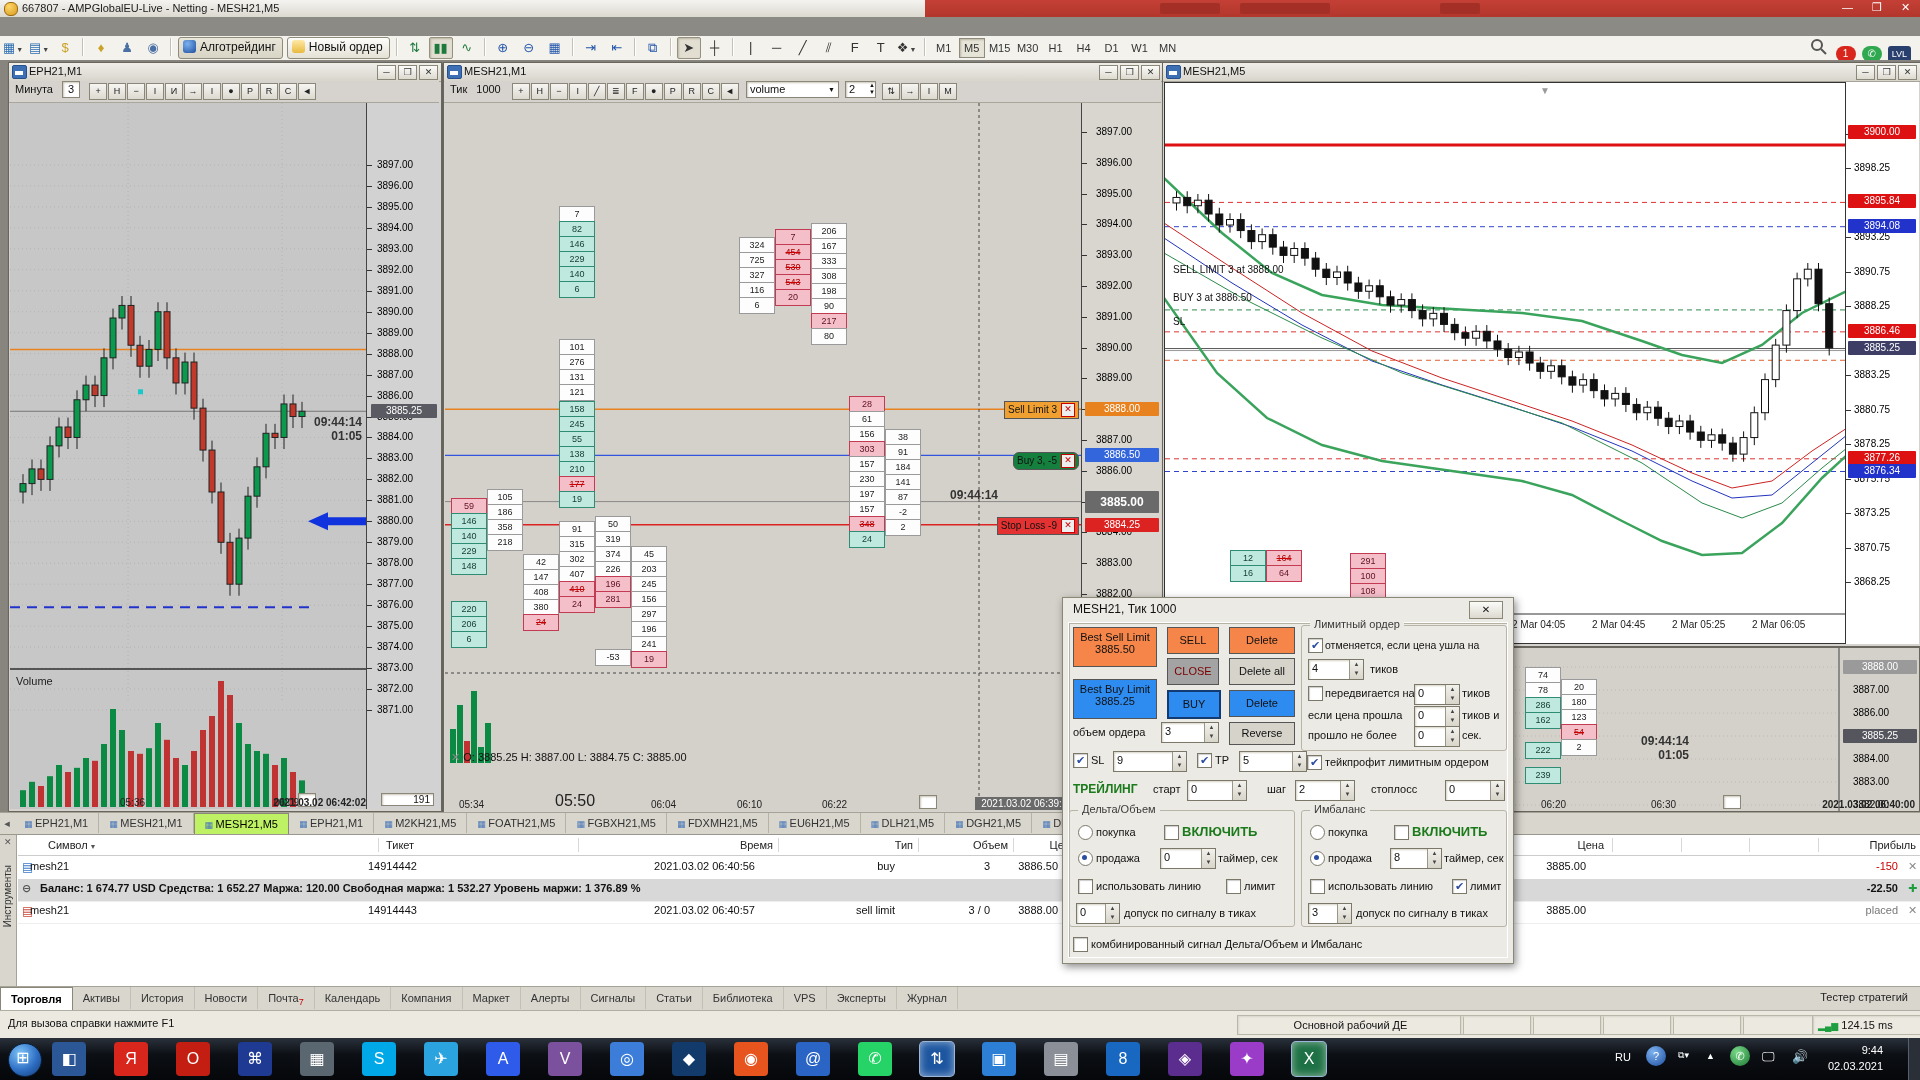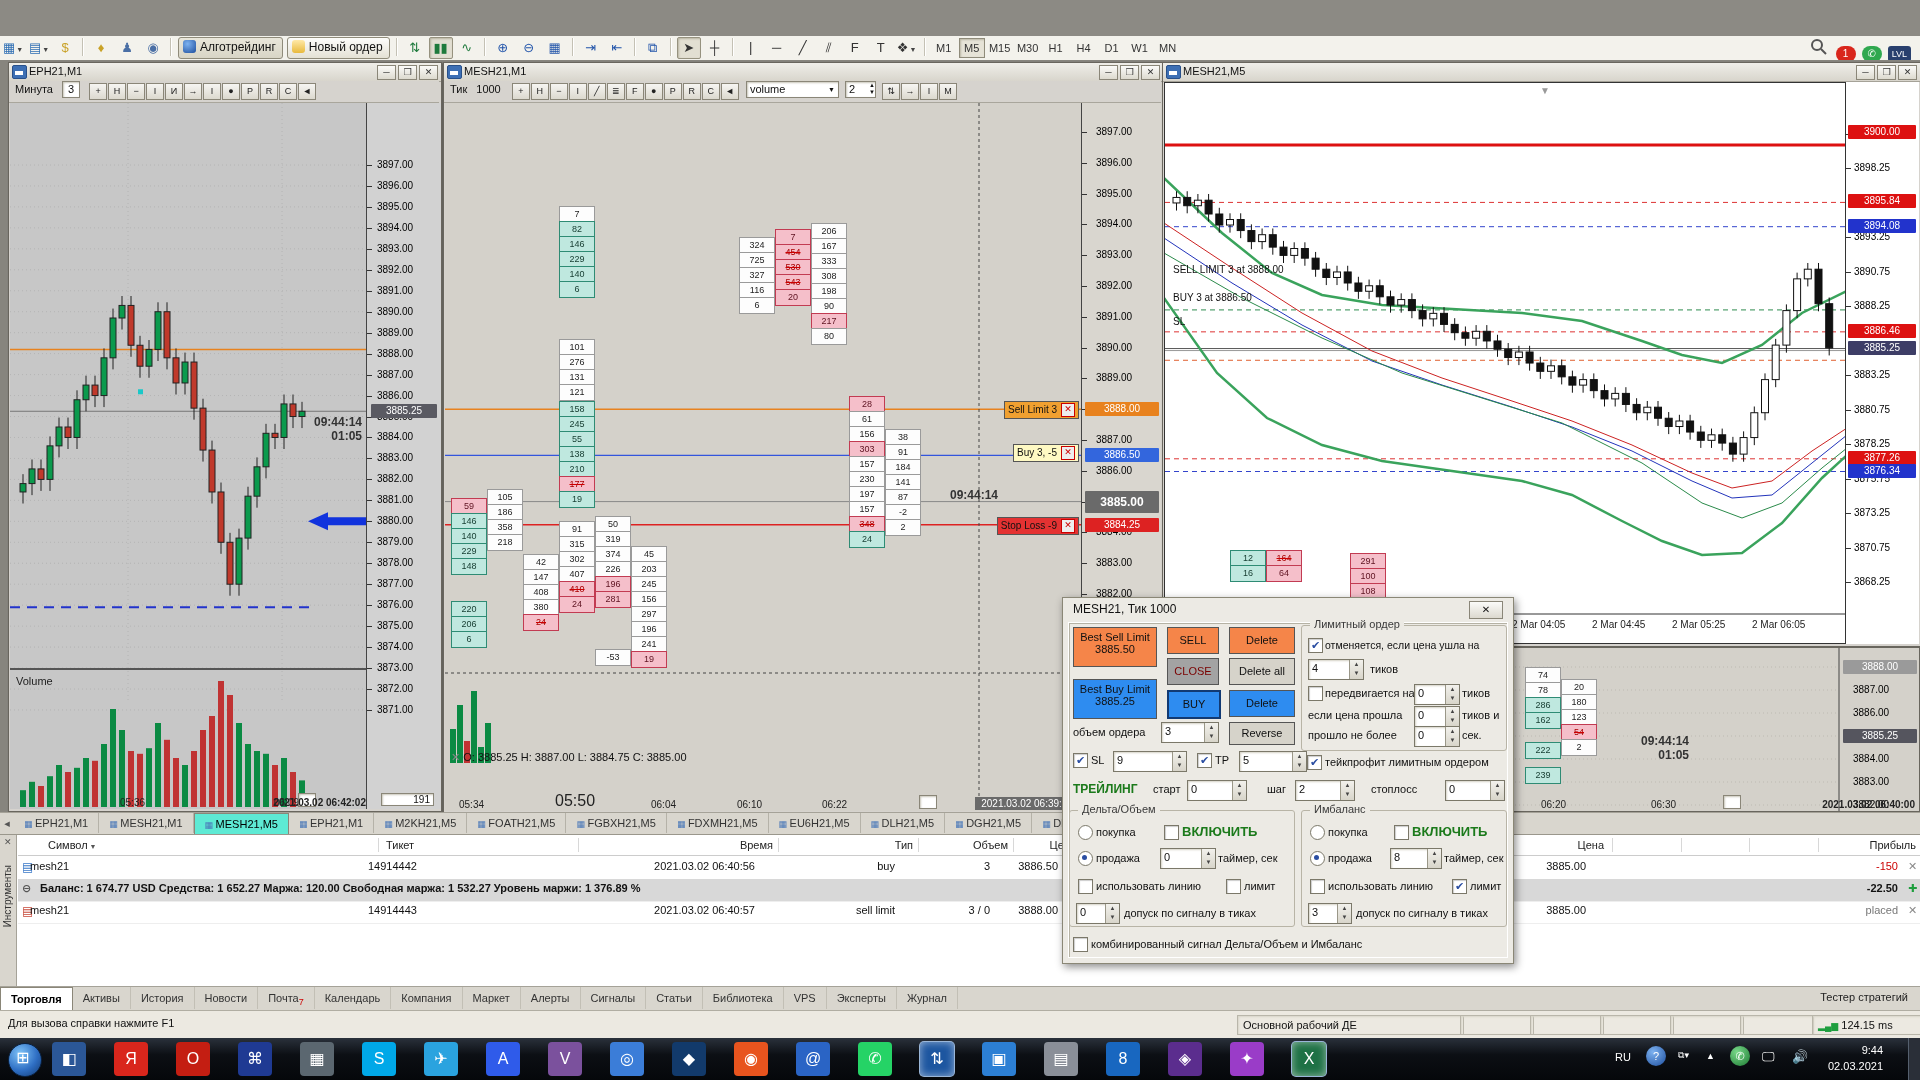--- a/index.html
+++ b/index.html
@@ -52,21 +52,21 @@
   .rad{position:absolute;width:13px;height:13px;background:#fff;border:1px solid #7b7869;border-radius:50%;}
   .rad.sel:after{content:"";position:absolute;left:3px;top:3px;width:5px;height:5px;border-radius:50%;background:#2b4ea2;}
   .dlab{position:absolute;font-size:11px;color:#111;white-space:nowrap;}
   .spin{position:absolute;background:#fff;border:1px solid #7b7869;box-shadow:inset 1px 1px 2px #d5d2c6;font-size:11px;}
   .spin .v{position:absolute;left:3px;top:2px;}
   .spin .ar{position:absolute;right:0;top:0;bottom:0;width:13px;background:linear-gradient(#f2f1ec,#d8d5ca);border-left:1px solid #9a9788;font-size:6px;color:#444;text-align:center;line-height:9px;}
   .green{color:#1b7a1b;font-weight:bold;}
   
   #charttabs{left:0;top:812px;width:1920px;height:22px;background:#d9d6ce;border-top:1px solid #a5a298;}
   .ctab{float:left;height:20px;line-height:20px;padding:0 10px;font-size:11px;color:#333;border-right:1px solid #b5b2a8;}
-  .ctab.active{background:#5eead4;border:1px solid #8a8678;border-bottom:none;color:#000;}
+  .ctab.active{background:#bef264;border:1px solid #8a8678;border-bottom:none;color:#000;}
   #toolbox{left:0;top:834px;width:1920px;height:152px;background:#fff;border-top:1px solid #9a978c;}
   .th{position:absolute;top:0;height:20px;line-height:20px;font-size:11px;color:#222;}
   .tsepv{position:absolute;top:3px;height:14px;width:1px;background:#d8d8d8;}
   .trow{position:absolute;left:18px;right:0;height:22px;border-bottom:1px solid #eee;font-size:11px;}
   .tcell{position:absolute;top:3px;white-space:nowrap;}
   #bottomtabs{left:0;top:986px;width:1920px;height:24px;background:#d9d6ce;border-top:1px solid #a5a298;}
   .btab{float:left;height:22px;line-height:22px;padding:0 10px;font-size:11px;color:#333;border-right:1px solid #c2bfb5;}
   .btab.active{background:#fff;border:1px solid #8a8678;border-bottom:none;font-weight:bold;color:#000;}
   #statusbar{left:0;top:1010px;width:1920px;height:28px;background:#ece9e1;border-top:1px solid #b0ada2;font-size:11px;}
   .scell{position:absolute;top:4px;height:18px;border:1px solid #b9b6aa;box-shadow:inset 1px 1px 2px #d8d5c9;line-height:18px;padding:0 5px;}
@@ -78,20 +78,29 @@
   .tico{position:absolute;top:4px;width:34px;height:34px;border-radius:4px;color:#fff;text-align:center;line-height:34px;font-size:16px;}
   .tico.active{box-shadow:0 0 0 1px #9ab6d8,inset 0 0 8px rgba(255,255,255,.55);background-image:linear-gradient(rgba(255,255,255,.25),rgba(255,255,255,0));}
   .tray{position:absolute;top:0;height:42px;color:#fff;font-size:11px;}
   svg{position:absolute;left:0;top:0;}
 </style>
 </head>
 <body>
 
 <div id="stage">
 
+  <div class="abs" id="titlebar">
+    <span class="abs" style="left:4px;top:2px;width:12px;height:12px;border-radius:6px;background:radial-gradient(circle at 35% 30%,#ffd76a,#d79a1e);border:1px solid #9a6a10;"></span>
+    <span class="abs" style="left:22px;top:2px;font-size:11px;color:#1a1a1a;">667807 - AMPGlobalEU-Live - Netting - MESH21,M5</span>
+    <span class="abs" id="title-red"></span>
+    <span class="redblob" style="left:1160px;width:60px;"></span>
+    <span class="redblob" style="left:1240px;width:90px;"></span>
+    <span class="redblob" style="left:1440px;width:40px;"></span>
+    <span class="winctl" style="left:1842px;">—  ❒  ✕</span>
+  </div>
 
 
   <div class="abs" id="toolbar">
       <div class="tbtn" style="color: rgb(47, 111, 180);">▦<span class="dd">▼</span></div>
       <div class="tbtn" style="color: rgb(47, 111, 180);">▤<span class="dd">▼</span></div>
       <div class="tbtn" style="color: rgb(201, 162, 39);">$</div>
       <div class="tsep"></div>
       <div class="tbtn" style="color: rgb(201, 162, 39);">♦</div>
       <div class="tbtn" style="color: rgb(74, 111, 165);">♟</div>
       <div class="tbtn" style="color: rgb(74, 111, 165);">◉</div>
@@ -468,21 +477,21 @@
         <div class="cell p struck" style="left: 404px; top: 413px;">348</div>
         <div class="cell t" style="left: 404px; top: 428px;">24</div>
         <div class="cell w" style="left: 440px; top: 326px;">38</div>
         <div class="cell w" style="left: 440px; top: 341px;">91</div>
         <div class="cell w" style="left: 440px; top: 356px;">184</div>
         <div class="cell w" style="left: 440px; top: 371px;">141</div>
         <div class="cell w" style="left: 440px; top: 386px;">87</div>
         <div class="cell w" style="left: 440px; top: 401px;">-2</div>
         <div class="cell w" style="left: 440px; top: 416px;">2</div>
         <div class="ordlab" style="right: 2px; top: 298.2px; background: rgb(240, 160, 48);"><span>Sell Limit  3</span><span class="x">✕</span></div>
-        <div class="ordlab" style="right: 2px; top: 341px; background: #fef9c3;"><span>Buy  3,  -5</span><span class="x">✕</span></div>
+        <div class="ordlab" style="right: 2px; top: 349px; background: #15803d; border-radius: 6px;"><span>Buy  3,  -5</span><span class="x">✕</span></div>
         <div class="ordlab" style="right: 2px; top: 413.7px; background: rgb(228, 50, 50);"><span>Stop Loss  -9</span><span class="x">✕</span></div>
         <div style="position: absolute; left: 505px; top: 384.6px; font-weight: bold; font-size: 12px; color: rgb(51, 51, 51);">09:44:14</div>
         <div style="position: absolute; left: 6px; top: 648px; font-size: 11px; color: rgb(17, 17, 17);"><span style="color: rgb(136, 136, 136);">✕ </span><span>O: 3885.25  H: 3887.00  L: 3884.75  C: 3885.00</span></div>
         <div style="position: absolute; left: 14px; bottom: 1px; font-size: 10px; color: rgb(34, 34, 34);">05:34</div>
         <div style="position: absolute; left: 110px; bottom: 1px; font-size: 16px; color: rgb(34, 34, 34);">05:50</div>
         <div style="position: absolute; left: 206px; bottom: 1px; font-size: 10px; color: rgb(34, 34, 34);">06:04</div>
         <div style="position: absolute; left: 292px; bottom: 1px; font-size: 10px; color: rgb(34, 34, 34);">06:10</div>
         <div style="position: absolute; left: 377px; bottom: 1px; font-size: 10px; color: rgb(34, 34, 34);">06:22</div>
         <div class="sunken" style="position: absolute; left: 474px; bottom: 2px; width: 16px; height: 12px;"></div>
         <div style="position: absolute; right: 2px; bottom: 1px; background: rgb(106, 106, 106); color: rgb(255, 255, 255); font-size: 10px; padding: 1px 6px;">2021.03.02 06:39:46</div>
@@ -998,21 +1007,21 @@
       <div class="btab"><span>Статьи</span></div>
       <div class="btab"><span>Библиотека</span></div>
       <div class="btab"><span>VPS</span></div>
       <div class="btab"><span>Эксперты</span></div>
       <div class="btab"><span>Журнал</span></div>
       <div style="position: absolute; right: 12px; top: 4px; font-size: 11px; color: rgb(34, 34, 34);">Тестер стратегий</div>
     </div>
 
   <div class="abs" id="statusbar">
     <span class="abs" style="left:8px;top:6px;">Для вызова справки нажмите F1</span>
-    <span class="scell" style="left:1237px;width:215px;overflow:hidden;white-space:nowrap;">Основной рабочий ДЕ</span>
+    <span class="scell" style="left:1237px;width:215px;overflow:hidden;white-space:nowrap;text-align:center;">Основной рабочий ДЕ</span>
     <span class="scell" style="left:1460px;width:62px;"></span>
     <span class="scell" style="left:1530px;width:62px;"></span>
     <span class="scell" style="left:1600px;width:62px;"></span>
     <span class="scell" style="left:1670px;width:62px;"></span>
     <span class="scell" style="left:1740px;width:62px;"></span>
     <span class="scell" style="left:1812px;width:100px;"><span style="color:#1e9e3e;font-size:9px;">▂▄▆</span> <span>124.15 ms</span></span>
   </div>
 
   <div class="abs" id="taskbar">
     <span class="orb"></span>

